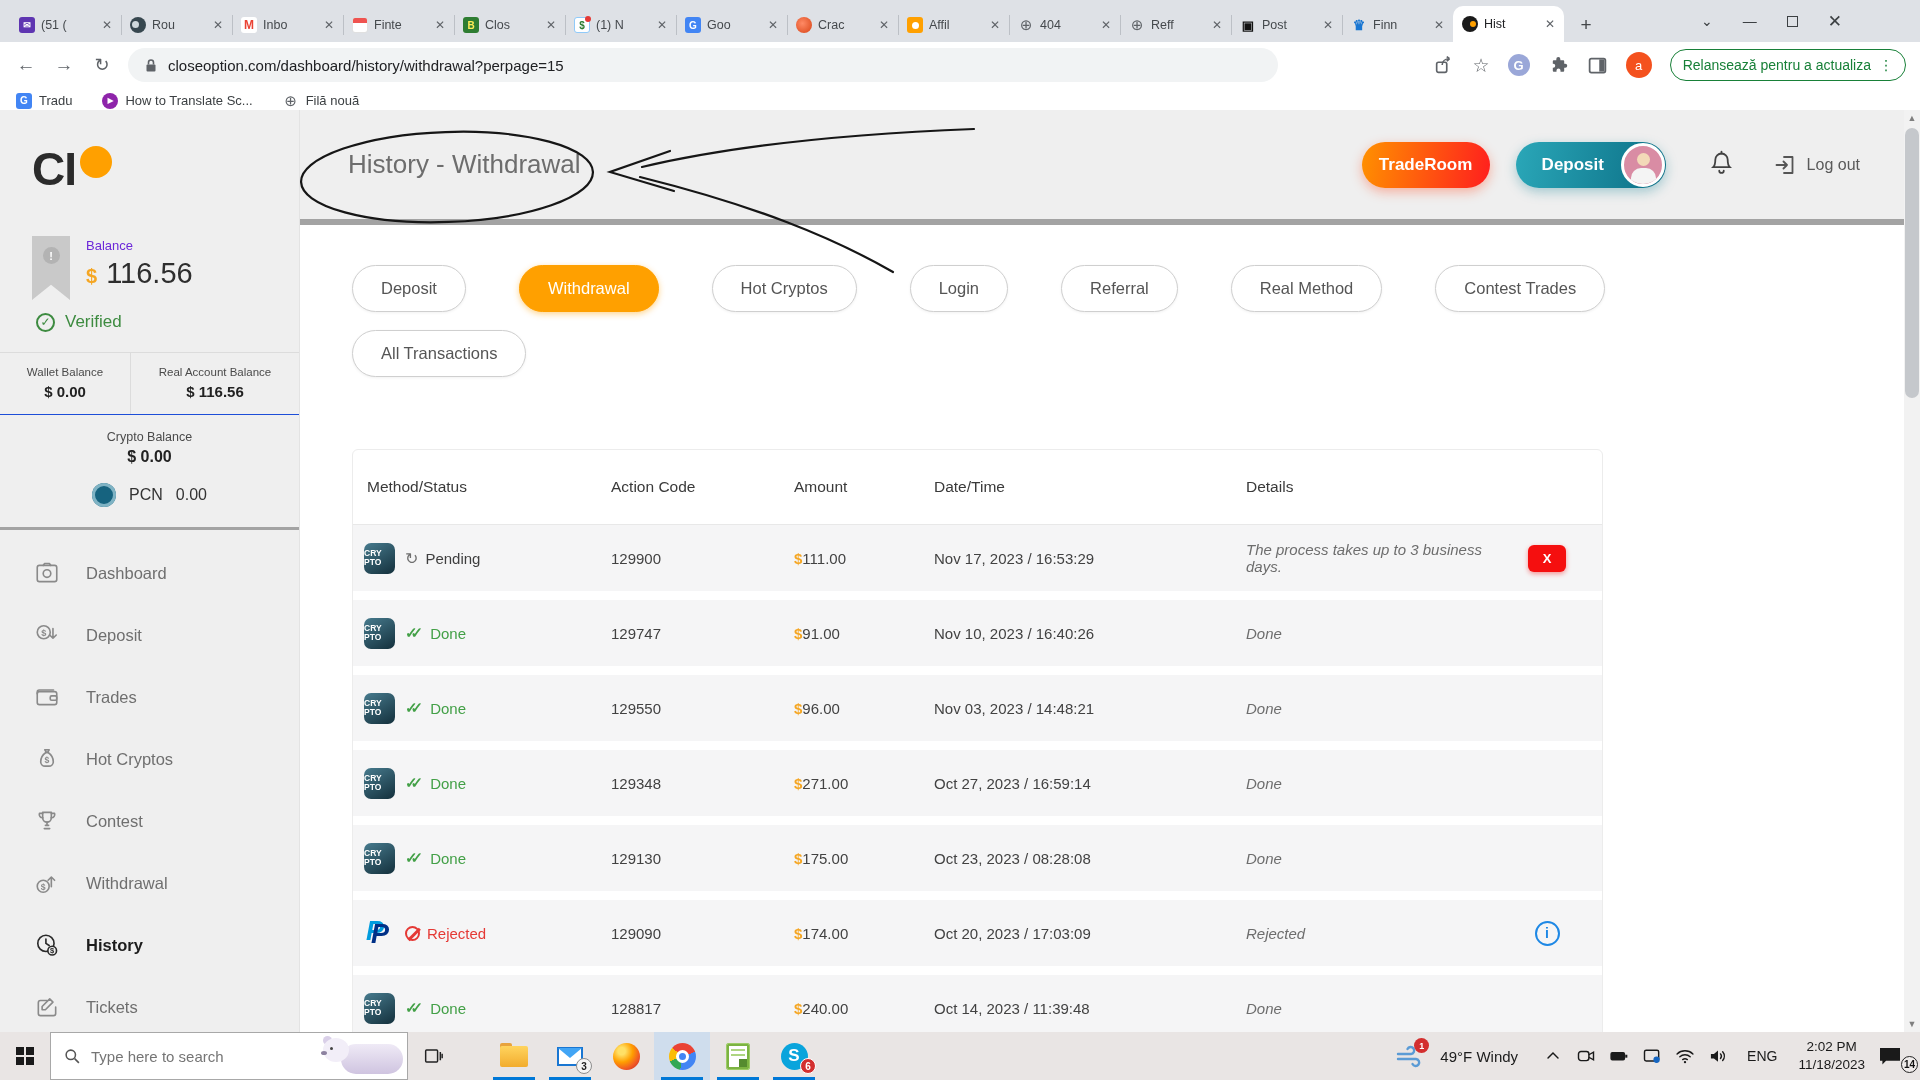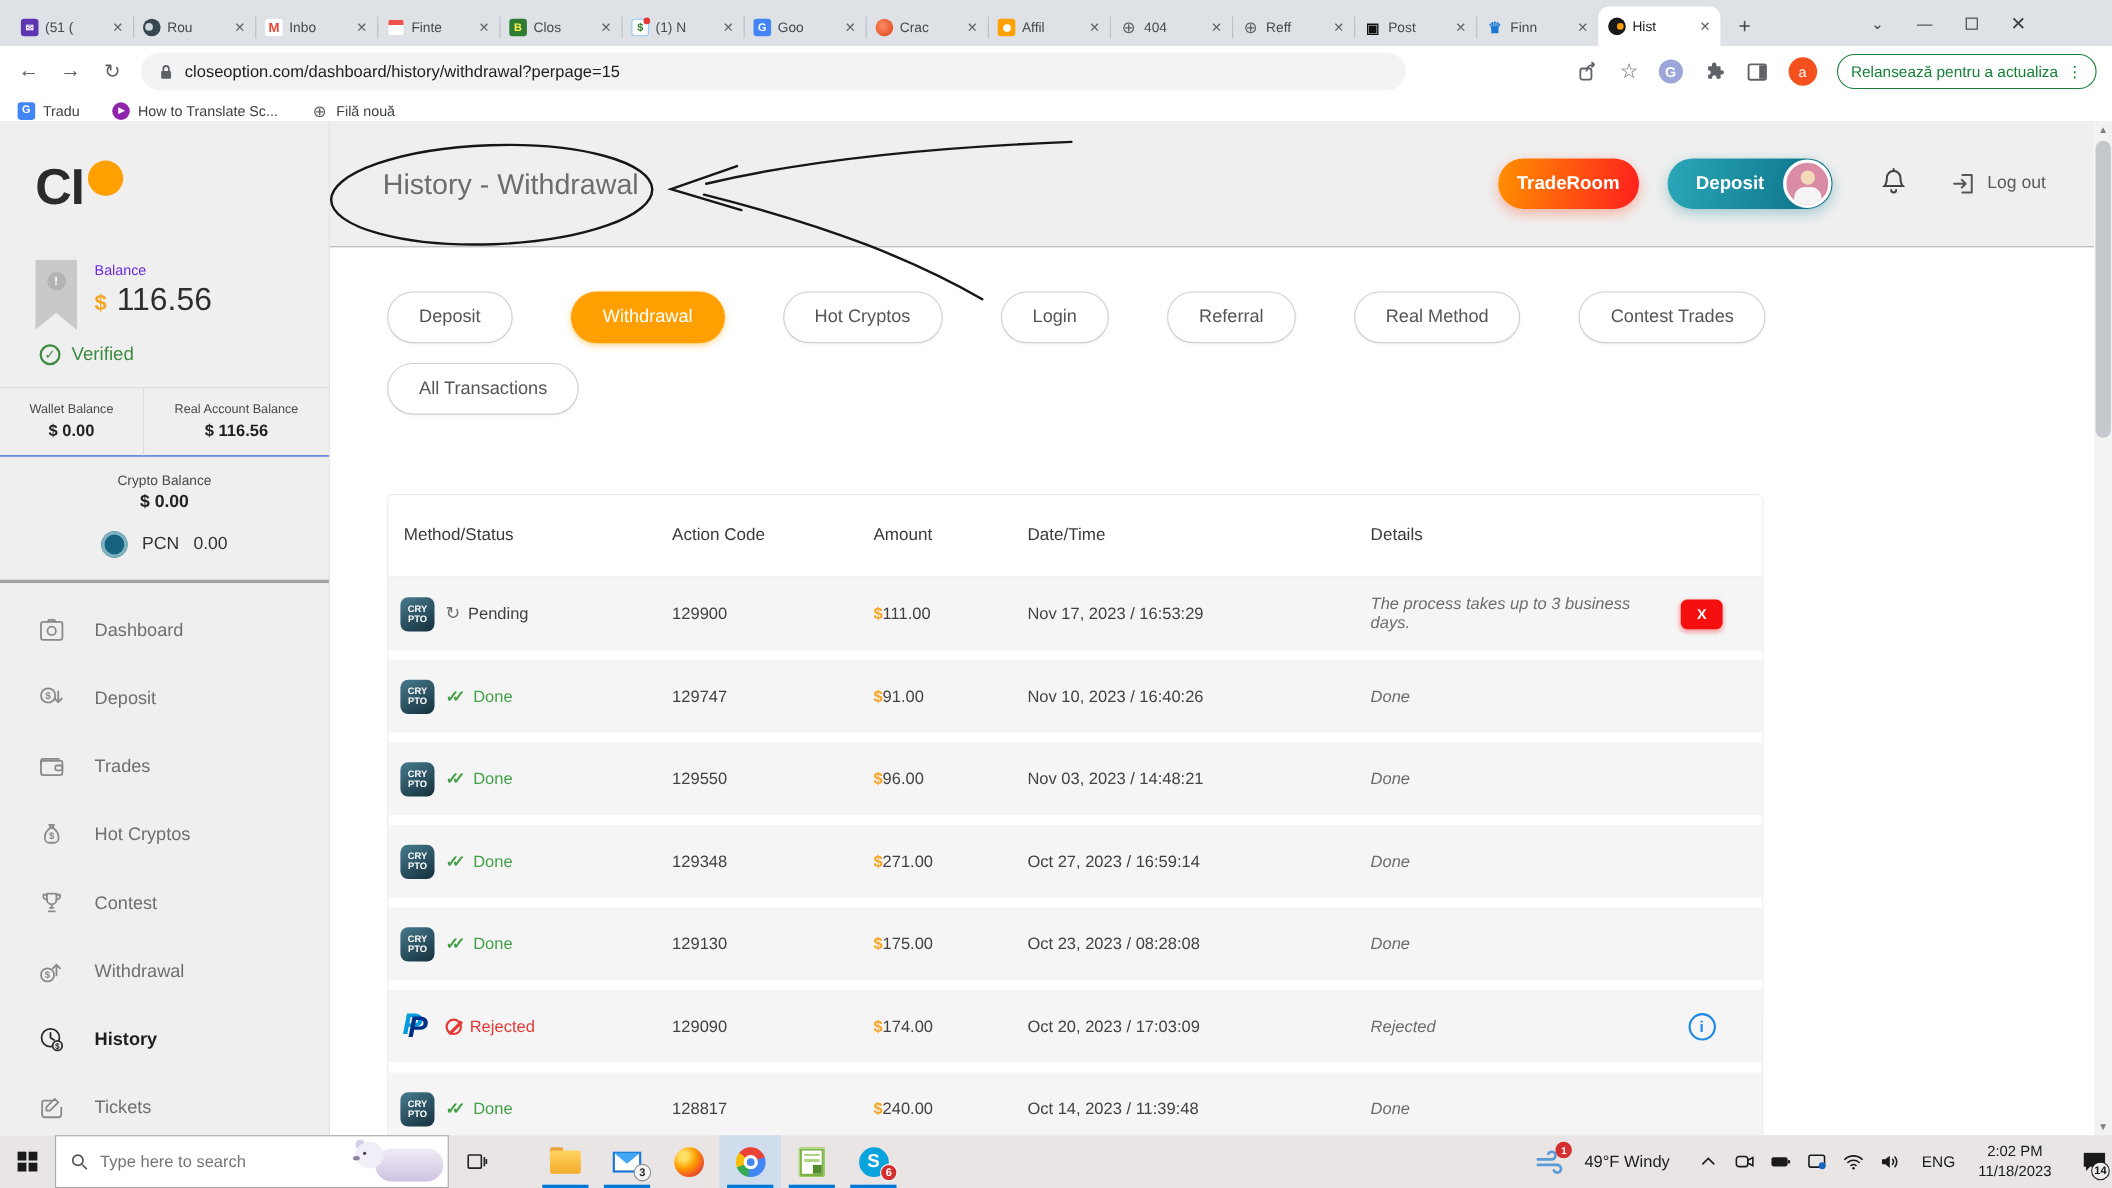--- a/index.html
+++ b/index.html
@@ -83,21 +83,21 @@
   .nav { padding-top:12px; }
   .nav-item { display:flex; align-items:center; gap:26px; height:62px; padding-left:34px; color:#6f6f6f; font-size:16.5px; }
   .nav-item svg { width:26px; height:26px; stroke:#8a8a8a; fill:none; stroke-width:1.5; stroke-linecap:round; stroke-linejoin:round; flex:none; }
   .nav-item svg text { fill:#8a8a8a; stroke:none; font-weight:bold; }
   .nav-item.active { color:#1d1d1d; font-weight:bold; }
   .nav-item.active svg { stroke:#2a2a2a; }
   .nav-item.active svg text { fill:#2a2a2a; }
 
   
   .main { position:absolute; left:300px; right:0; top:0; bottom:0; }
-  .main-header { height:115px; background:#efefef; border-bottom:1px solid #a3a3a3; display:flex; align-items:center; padding:0 44px 0 48px; }
+  .main-header { height:115px; background:#efefef; border-bottom:6px solid #a3a3a3; display:flex; align-items:center; padding:0 44px 0 48px; }
   .page-title { font-size:26px; color:#6d6d6d; }
   .hdr-right { margin-left:auto; display:flex; align-items:center; gap:26px; }
   .btn-traderoom { width:128px; height:46px; border-radius:23px; background:linear-gradient(100deg,#ff9100,#ff1e1e); color:#fff; font-weight:bold; font-size:17px; display:flex; align-items:center; justify-content:center; box-shadow:0 4px 12px rgba(255,80,40,.4); }
   .btn-deposit { width:150px; height:46px; border-radius:23px; background:linear-gradient(100deg,#2aa7b8,#0b6e85); color:#fff; font-weight:bold; font-size:17px; display:flex; align-items:center; padding-left:26px; position:relative; box-shadow:0 4px 12px rgba(20,130,150,.35); }
   .avatar { position:absolute; right:1px; top:1px; width:44px; height:44px; border-radius:50%; background:#d98ca4; border:3px solid #fff; overflow:hidden; }
   .avatar::before { content:""; position:absolute; left:13px; top:7px; width:13px; height:13px; border-radius:50%; background:#f3d9b8; }
   .avatar::after { content:""; position:absolute; left:7px; top:22px; width:25px; height:16px; border-radius:10px 10px 0 0; background:#f4f4f4; }
   .bell { margin-left:16px; }
   .bell svg { width:27px; height:27px; stroke:#424242; fill:none; stroke-width:1.6; stroke-linecap:round; }
   .logout { display:flex; align-items:center; gap:10px; color:#5a5a5a; font-size:16px; margin-left:12px; }
@@ -108,21 +108,21 @@
   .pill { height:47px; padding:0 28px; border:1px solid #cfcfcf; border-radius:24px; background:#fff; color:#555; font-size:16.5px; display:flex; align-items:center; box-shadow:0 1px 3px rgba(0,0,0,.06); }
   .pill.active { background:#ffa000; border-color:#ffa000; color:#fff; box-shadow:0 2px 6px rgba(255,160,0,.45); }
 
   
   .table-card { margin-top:72px; width:1251px; border:1px solid #ececec; border-radius:6px; background:#fff; overflow:hidden; }
   .tgrid { display:grid; grid-template-columns:258px 183px 140px 312px 1fr 110px; align-items:center; }
   .thead { height:75px; font-size:15.5px; color:#3a3a3a; border-bottom:1px solid #e8e8e8; }
   .thead > div:first-child { padding-left:14px; }
   .trow { height:66px; margin-bottom:9px; background:#f5f5f6; font-size:15px; color:#424242; }
   .c-method { display:flex; align-items:center; gap:10px; padding-left:11px; }
-  .badge-crypto { width:31px; height:31px; border-radius:7px; background:linear-gradient(150deg,#477b8e 0%,#14303c 100%); color:#fff; font-size:8.5px; font-weight:bold; display:flex; flex-direction:column; align-items:center; justify-content:center; line-height:1.1; flex:none; }
+  .badge-crypto { width:31px; height:31px; border-radius:7px; background:linear-gradient(150deg,#477b8e 0%,#14303c 100%); color:#fff; font-size:8.5px; font-weight:bold; display:flex; flex-direction:column; align-items:flex-start; justify-content:center; line-height:1.1; flex:none; }
   .badge-paypal { width:31px; height:31px; position:relative; flex:none; font-style:italic; font-weight:bold; font-size:27px; line-height:1; }
   .pp-back { position:absolute; left:2px; top:0; color:#009cde; }
   .pp-front { position:absolute; left:7px; top:3px; color:#003087; }
   .status { display:flex; align-items:center; gap:7px; }
   .st-pending { color:#3f3f3f; }
   .st-done { color:#43a047; }
   .st-rejected { color:#e53935; }
   .ic-refresh { color:#6f6f6f; font-size:16px; }
   .ic-done { color:#43a047; letter-spacing:-7px; padding-right:7px; font-size:15px; font-weight:bold; }
   .ic-reject { width:15px; height:15px; border-radius:50%; border:2.5px solid #e53935; position:relative; flex:none; }
@@ -180,21 +180,21 @@
   .i-skype { width:27px; height:27px; border-radius:50%; background:#0aa4dc; color:#fff; font-weight:bold; font-size:17px; display:flex; align-items:center; justify-content:center; }
   .tray { margin-left:auto; display:flex; align-items:center; gap:15px; padding-right:6px; }
   .wind { position:relative; width:30px; height:30px; }
   .wind svg { width:30px; height:30px; stroke:#5b9bd5; fill:none; stroke-width:2.4; stroke-linecap:round; }
   .badge-weather { right:-4px; top:-3px; width:15px; height:15px; background:#d32f2f; color:#fff; font-size:9px; }
   .weather-text { font-size:15px; color:#1c1c1c; }
   .trayicons { display:flex; align-items:center; gap:13px; margin-left:10px; }
   .trayicons svg { width:20px; height:20px; stroke:#1a1a1a; fill:none; stroke-width:1.7; stroke-linecap:round; }
   .lang { font-size:14px; color:#1a1a1a; margin-left:4px; }
   .clock { text-align:center; font-size:13.5px; color:#1a1a1a; line-height:1.35; margin-left:6px; }
-  .notif { position:relative; width:34px; height:34px; display:flex; align-items:center; justify-content:flex-end; }
+  .notif { position:relative; width:34px; height:34px; display:flex; align-items:center; justify-content:flex-start; }
   .notif-glyph { width:20px; height:17px; background:#1a1a1a; clip-path:polygon(0 0,100% 0,100% 78%,30% 78%,12% 100%,12% 78%,0 78%); }
   .badge-notif { right:-4px; bottom:0; width:17px; height:17px; background:#f0eceb; border:1.5px solid #222; color:#111; font-size:10px; }
 </style>
 </head>
 <body>
 
 <div class="screen">
 
   <div class="tabbar">
     <div class="tab">

